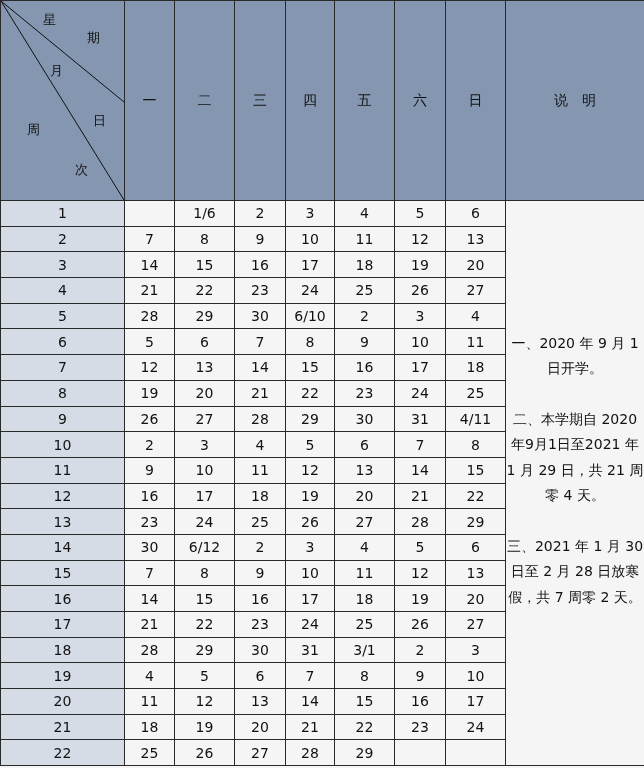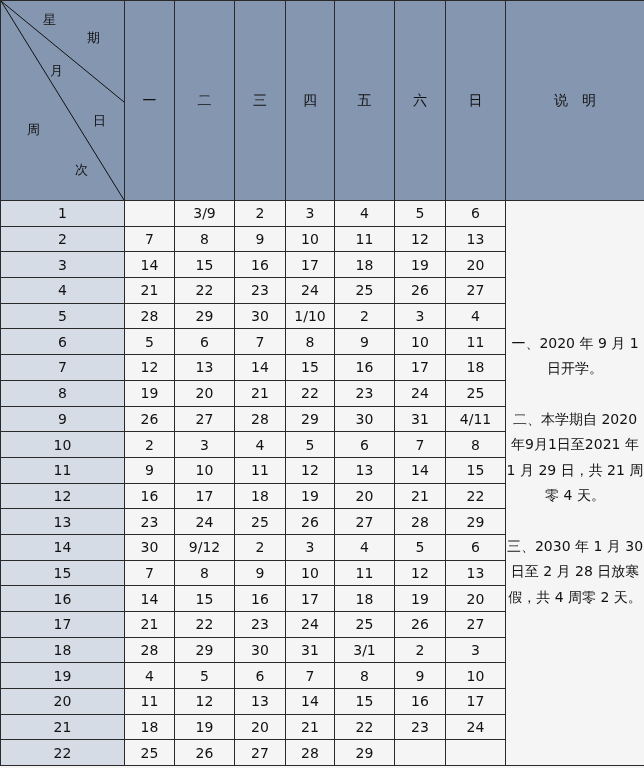--- a/index.html
+++ b/index.html
@@ -58,30 +58,30 @@
       <th>五</th>
       <th>六</th>
       <th>日</th>
       <th>说　明</th>
     </tr>
   </thead>
   <tbody id="cal-body">
       <tr>
         <td class="week">1</td>
         <td></td>
-        <td>3/9</td>
+        <td>1/6</td>
         <td>2</td>
         <td>3</td>
         <td>4</td>
         <td>5</td>
         <td>6</td>
         <td class="notes" rowspan="22">
           <p>一、2020 年 9 月 1 日开学。</p>
           <p>二、本学期自 2020 年9月1日至2021 年 1 月 29 日，共 21 周零 4 天。</p>
-          <p>三、2030 年 1 月 30 日至 2 月 28 日放寒假，共 4 周零 2 天。</p>
+          <p>三、2021 年 1 月 30 日至 2 月 28 日放寒假，共 7 周零 2 天。</p>
         </td>
       </tr>
       <tr>
         <td class="week">2</td>
         <td>7</td>
         <td>8</td>
         <td>9</td>
         <td>10</td>
         <td>11</td>
         <td>12</td>
@@ -105,21 +105,21 @@
         <td>24</td>
         <td>25</td>
         <td>26</td>
         <td>27</td>
       </tr>
       <tr>
         <td class="week">5</td>
         <td>28</td>
         <td>29</td>
         <td>30</td>
-        <td>1/10</td>
+        <td>6/10</td>
         <td>2</td>
         <td>3</td>
         <td>4</td>
       </tr>
       <tr>
         <td class="week">6</td>
         <td>5</td>
         <td>6</td>
         <td>7</td>
         <td>8</td>
@@ -193,21 +193,21 @@
         <td>24</td>
         <td>25</td>
         <td>26</td>
         <td>27</td>
         <td>28</td>
         <td>29</td>
       </tr>
       <tr>
         <td class="week">14</td>
         <td>30</td>
-        <td>9/12</td>
+        <td>6/12</td>
         <td>2</td>
         <td>3</td>
         <td>4</td>
         <td>5</td>
         <td>6</td>
       </tr>
       <tr>
         <td class="week">15</td>
         <td>7</td>
         <td>8</td>

